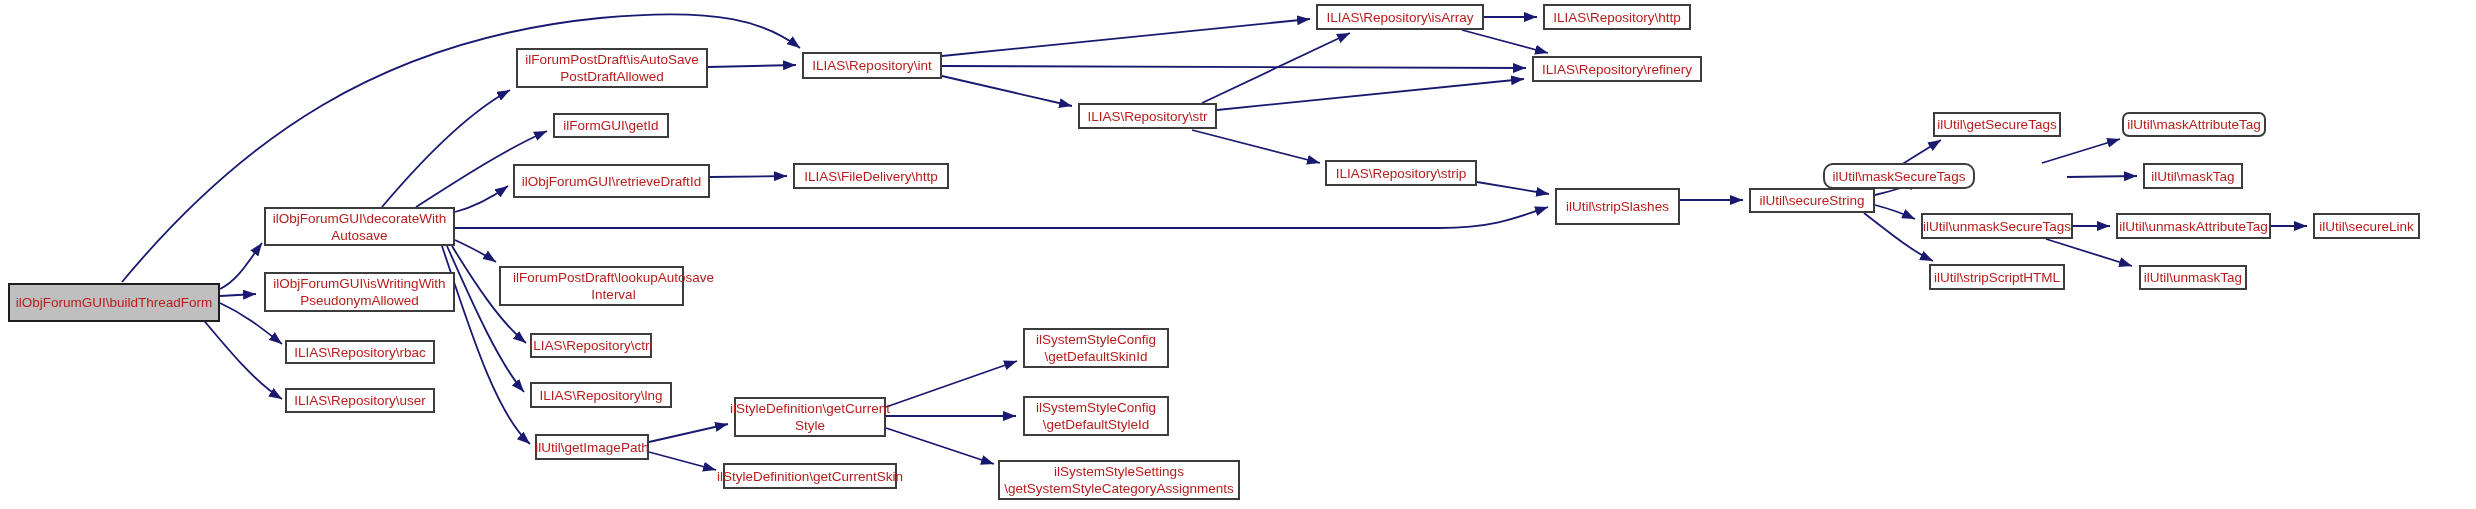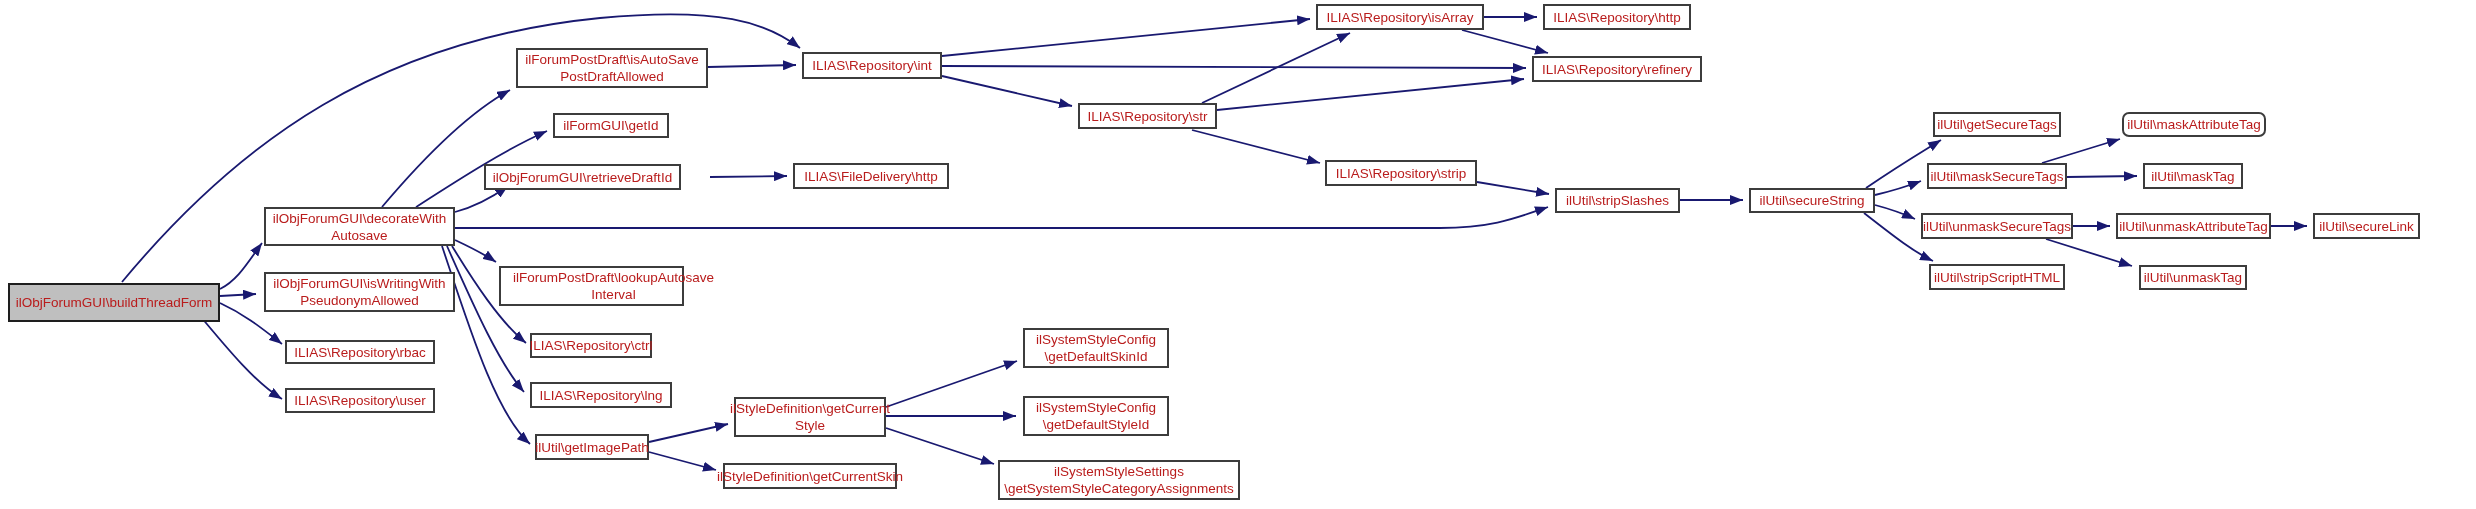--- a/index.html
+++ b/index.html
@@ -78,37 +78,37 @@
       <div class="node root" style="left: 8px; top: 283px; width: 212px; height: 39px;">ilObjForumGUI\buildThreadForm</div>
       <div class="node" style="left: 264px; top: 207px; width: 191px; height: 39px;">ilObjForumGUI\decorateWith
 Autosave</div>
       <div class="node" style="left: 264px; top: 272px; width: 191px; height: 40px;">ilObjForumGUI\isWritingWith
 PseudonymAllowed</div>
       <div class="node" style="left: 285px; top: 340px; width: 150px; height: 24px;">ILIAS\Repository\rbac</div>
       <div class="node" style="left: 285px; top: 388px; width: 150px; height: 25px;">ILIAS\Repository\user</div>
       <div class="node" style="left: 516px; top: 48px; width: 192px; height: 40px;">ilForumPostDraft\isAutoSave
 PostDraftAllowed</div>
       <div class="node" style="left: 553px; top: 113px; width: 116px; height: 25px;">ilFormGUI\getId</div>
-      <div class="node" style="left: 484px; top: 164px; width: 197px; height: 26px;">ilObjForumGUI\retrieveDraftId</div>
+      <div class="node" style="left: 513px; top: 164px; width: 197px; height: 34px;">ilObjForumGUI\retrieveDraftId</div>
       <div class="node" style="left: 793px; top: 163px; width: 156px; height: 26px;">ILIAS\FileDelivery\http</div>
       <div class="node" style="left: 499px; top: 266px; width: 185px; height: 40px; padding-left: 44px;">ilForumPostDraft\lookupAutosave
 Interval</div>
       <div class="node" style="left: 530px; top: 333px; width: 122px; height: 25px;">ILIAS\Repository\ctrl</div>
       <div class="node" style="left: 530px; top: 382px; width: 142px; height: 26px;">ILIAS\Repository\lng</div>
       <div class="node" style="left: 535px; top: 434px; width: 114px; height: 26px;">ilUtil\getImagePath</div>
       <div class="node" style="left: 802px; top: 52px; width: 140px; height: 27px;">ILIAS\Repository\int</div>
       <div class="node" style="left: 1078px; top: 103px; width: 139px; height: 26px;">ILIAS\Repository\str</div>
       <div class="node" style="left: 1316px; top: 4px; width: 168px; height: 26px;">ILIAS\Repository\isArray</div>
       <div class="node" style="left: 1543px; top: 4px; width: 148px; height: 26px;">ILIAS\Repository\http</div>
       <div class="node" style="left: 1532px; top: 56px; width: 170px; height: 26px;">ILIAS\Repository\refinery</div>
       <div class="node" style="left: 1325px; top: 160px; width: 152px; height: 26px;">ILIAS\Repository\strip</div>
-      <div class="node" style="left: 1555px; top: 188px; width: 125px; height: 25px;">ilUtil\stripSlashes</div>
+      <div class="node" style="left: 1555px; top: 188px; width: 125px; height: 37px;">ilUtil\stripSlashes</div>
       <div class="node" style="left: 1749px; top: 188px; width: 126px; height: 25px;">ilUtil\secureString</div>
       <div class="node" style="left: 1933px; top: 112px; width: 128px; height: 25px;">ilUtil\getSecureTags</div>
-      <div class="node" style="left: 1927px; top: 163px; width: 140px; height: 26px;">ilUtil\maskSecureTags</div>
+      <div class="node" style="left: 1823px; top: 163px; width: 152px; height: 26px; border-radius: 10px;">ilUtil\maskSecureTags</div>
       <div class="node" style="left: 2122px; top: 112px; width: 144px; height: 25px; border-radius: 7px;">ilUtil\maskAttributeTag</div>
       <div class="node" style="left: 2143px; top: 163px; width: 100px; height: 26px;">ilUtil\maskTag</div>
       <div class="node" style="left: 1921px; top: 213px; width: 152px; height: 26px;">ilUtil\unmaskSecureTags</div>
       <div class="node" style="left: 2116px; top: 213px; width: 155px; height: 26px;">ilUtil\unmaskAttributeTag</div>
       <div class="node" style="left: 2313px; top: 213px; width: 107px; height: 26px;">ilUtil\secureLink</div>
       <div class="node" style="left: 1929px; top: 264px; width: 136px; height: 26px;">ilUtil\stripScriptHTML</div>
       <div class="node" style="left: 2139px; top: 265px; width: 108px; height: 25px;">ilUtil\unmaskTag</div>
       <div class="node" style="left: 734px; top: 397px; width: 152px; height: 40px;">ilStyleDefinition\getCurrent
 Style</div>
       <div class="node" style="left: 723px; top: 463px; width: 174px; height: 26px;">ilStyleDefinition\getCurrentSkin</div>

